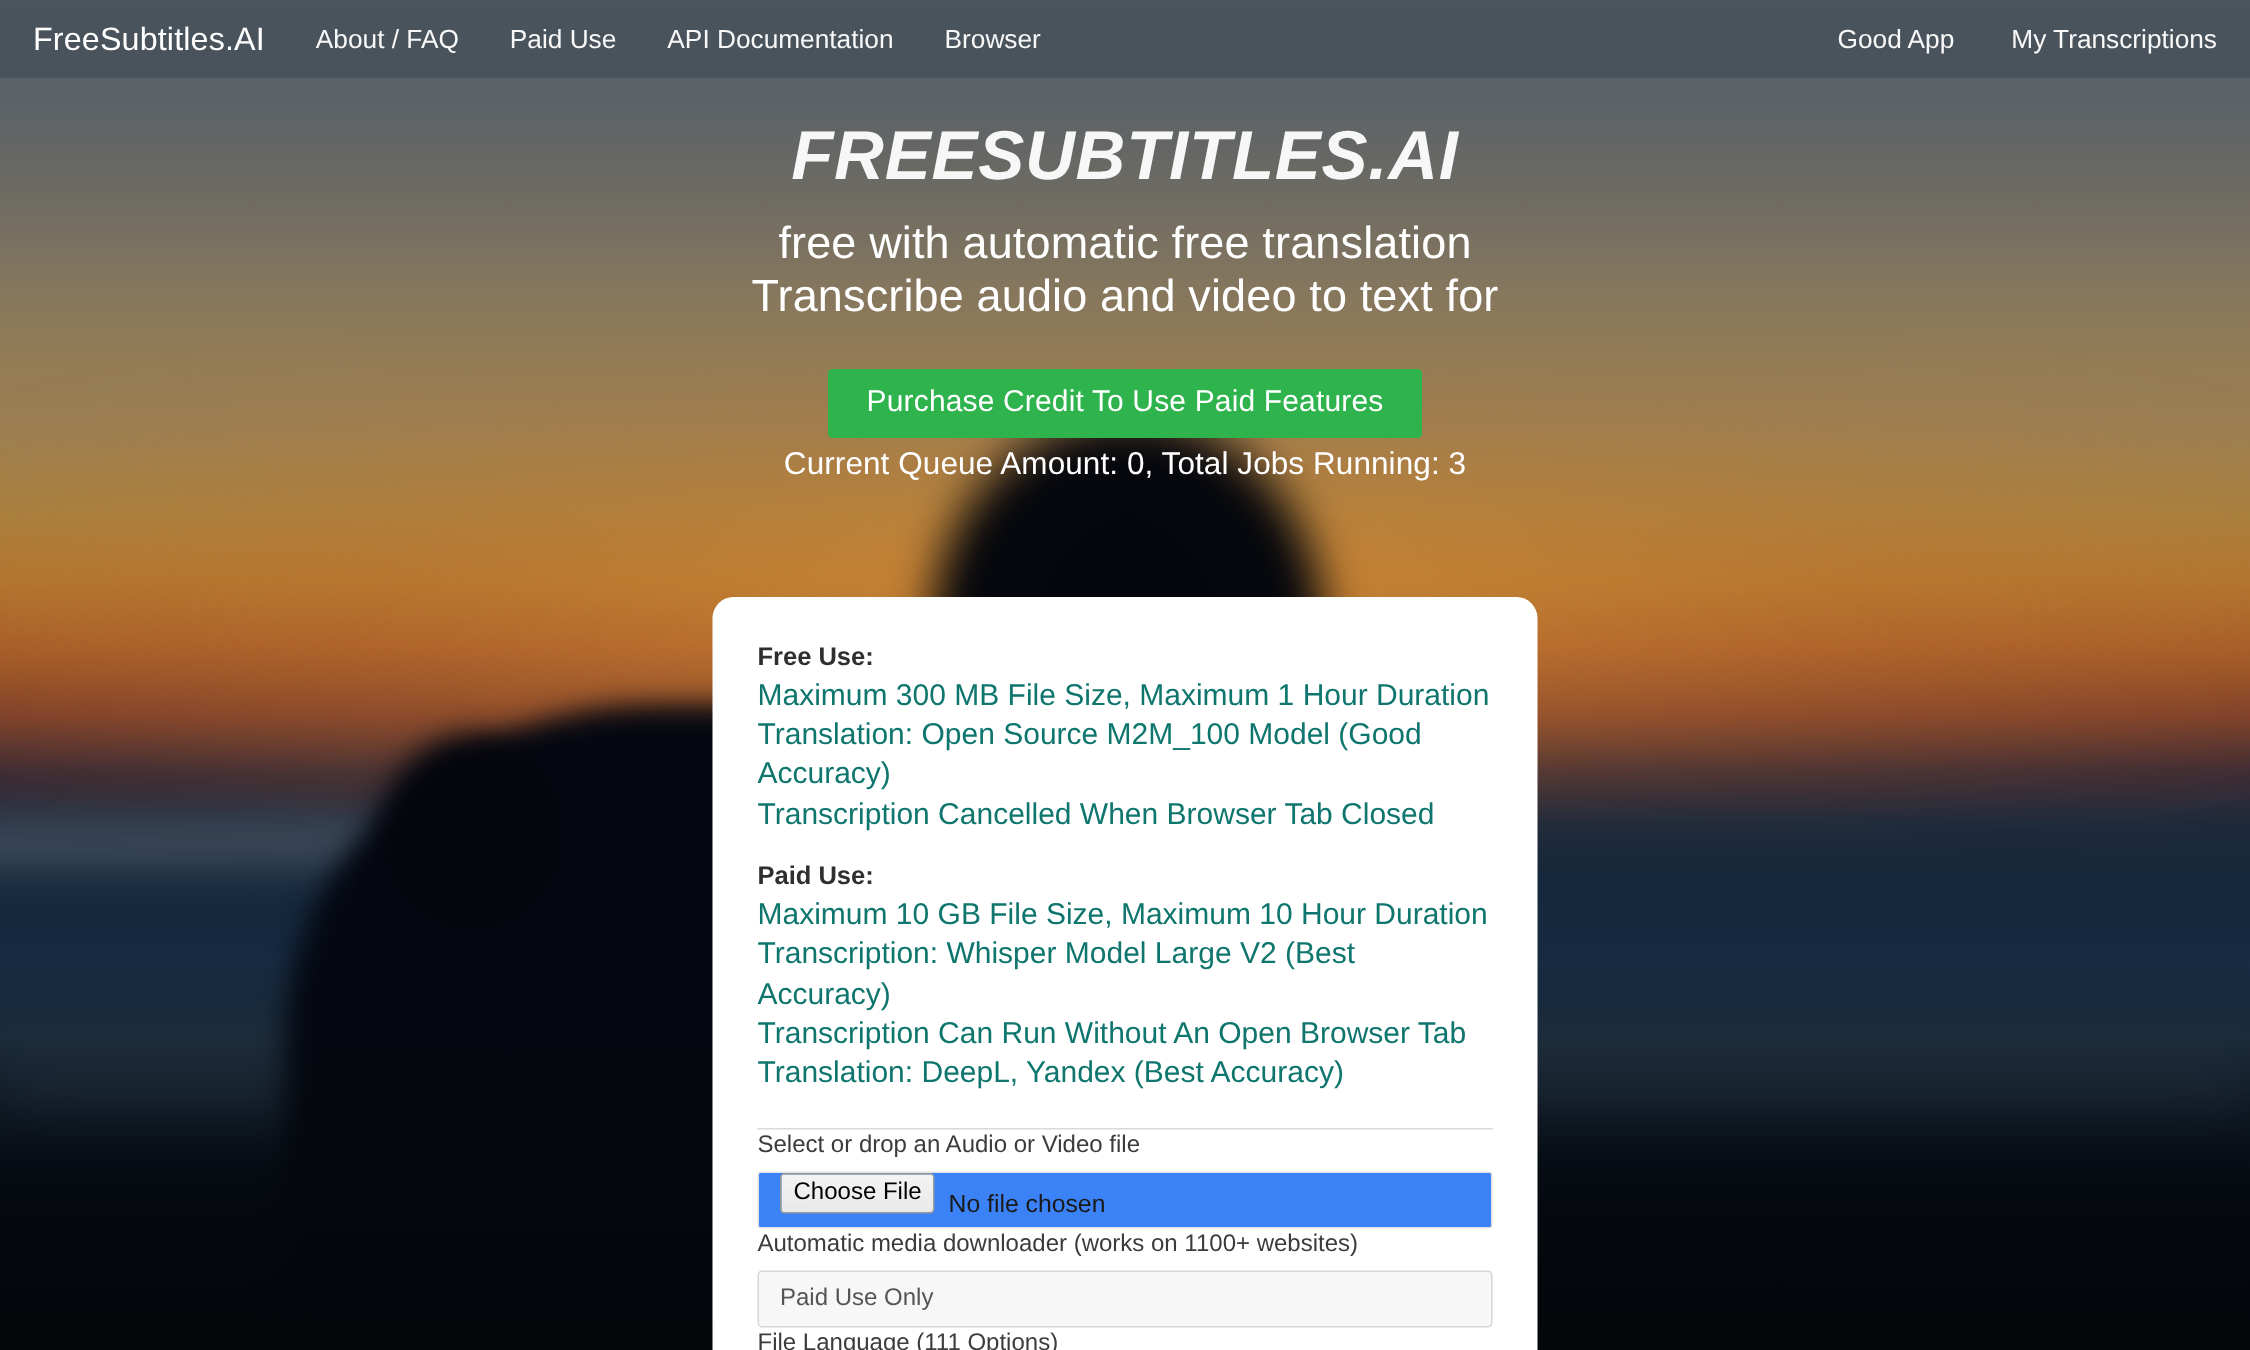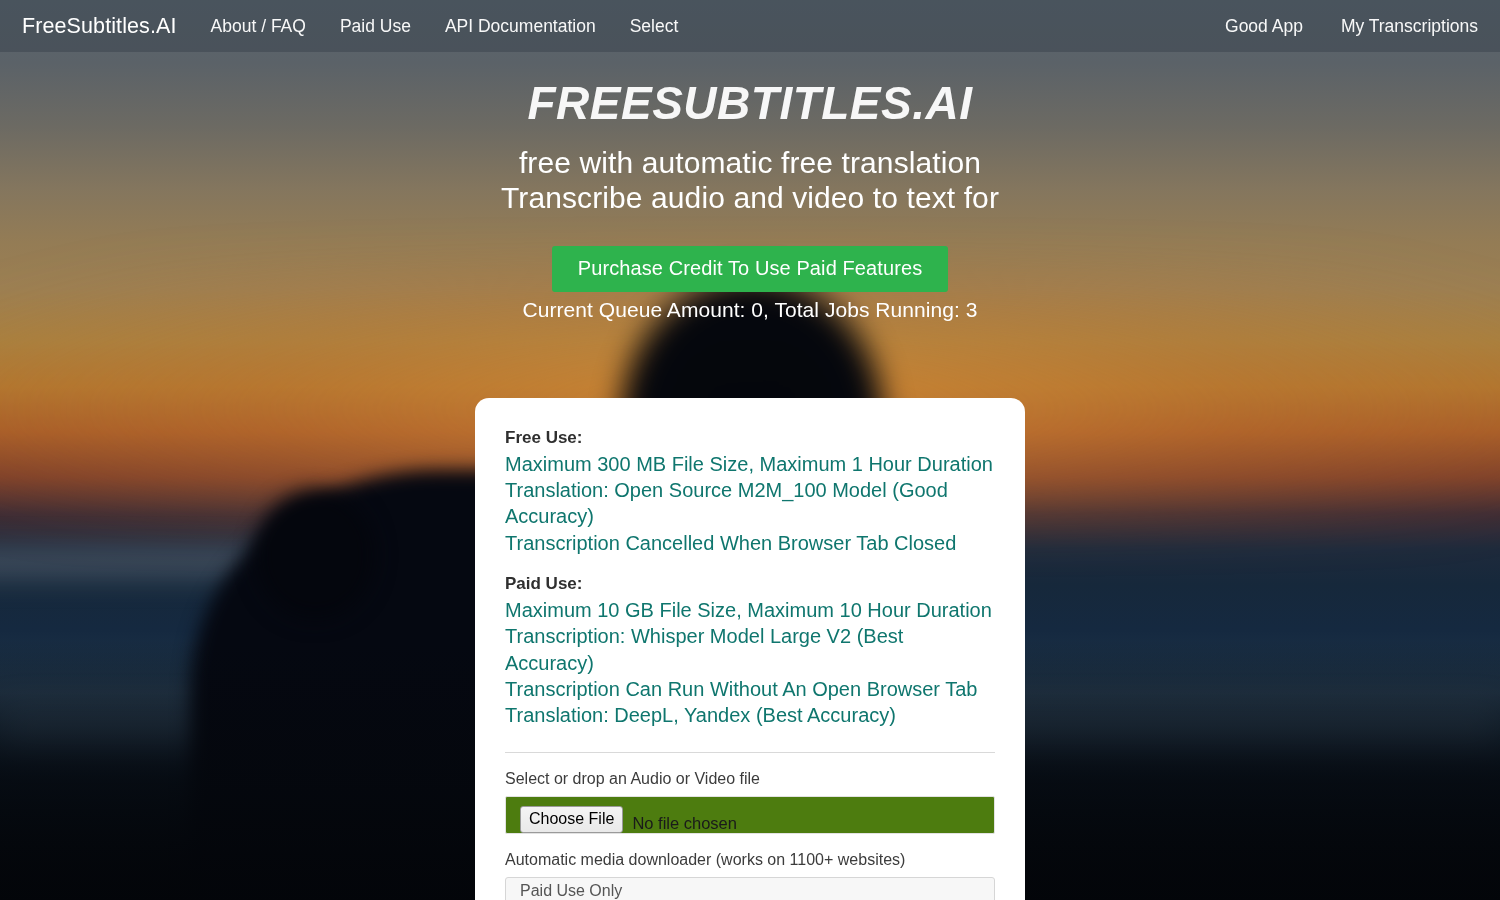--- a/index.html
+++ b/index.html
@@ -256,27 +256,27 @@
 
   #card-divider {
     border: none;
     border-top: 1px solid #d9d9d9;
     margin: 23px 0 0 0;
   }
 
   .field-label {
     font-size: 16px;
     color: #3c3c3c;
-    margin-top: 17px;
+    margin-top: 2px;
     margin-bottom: 8px;
   }
 
   .text-control {
     width: 100%;
-    height: 28px;
+    height: 38px;
     border: 1px solid #d6d6d6;
     border-radius: 3px;
     background: #ffffff;
     font-family: inherit;
     font-size: 16px;
     color: #3c3c3c;
     padding: 0 14px;
     display: flex;
     align-items: center;
   }
@@ -284,23 +284,23 @@
   .text-control.disabled {
     background: #f7f7f7;
     color: #555555;
   }
 
   #file-input-row {
     width: 100%;
     height: 38px;
     border: 1px solid #e2e2e2;
     border-radius: 2px;
-    background: #4d7c0f;
+    background: #3b82f6;
     display: flex;
-    align-items: flex-end;
+    align-items: flex-start;
     padding: 0 14px;
   }
 
   #choose-file-button {
     font-family: inherit;
     font-size: 16px;
     color: #000000;
     background: linear-gradient(to bottom, #f4f4f4, #e9e9e9);
     border: 1px solid #9a9a9a;
     border-radius: 3px;
@@ -354,21 +354,21 @@
   <div id="bg-left-shape2"></div>
   <div id="bg-bottom-dark"></div>
 </div>
 
 <nav id="navbar">
   <div class="nav-left">
     <a class="nav-brand" href="#">FreeSubtitles.AI</a>
     <a class="nav-link" href="#">About / FAQ</a>
     <a class="nav-link" href="#">Paid Use</a>
     <a class="nav-link" href="#">API Documentation</a>
-    <a class="nav-link" href="#">Select</a>
+    <a class="nav-link" href="#">Browser</a>
   </div>
   <div class="nav-right">
     <a class="nav-link" href="#">Good App</a>
     <a class="nav-link" href="#">My Transcriptions</a>
   </div>
 </nav>
 
 <div id="hero">
   <h1 id="hero-title">FREESUBTITLES.AI</h1>
   <div id="hero-subtitle">

